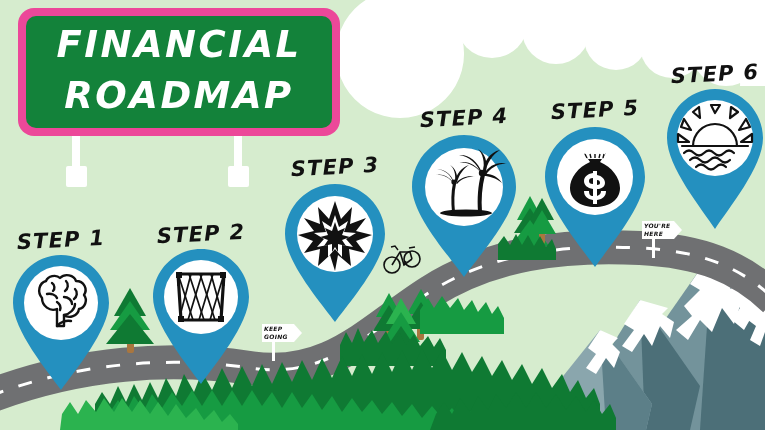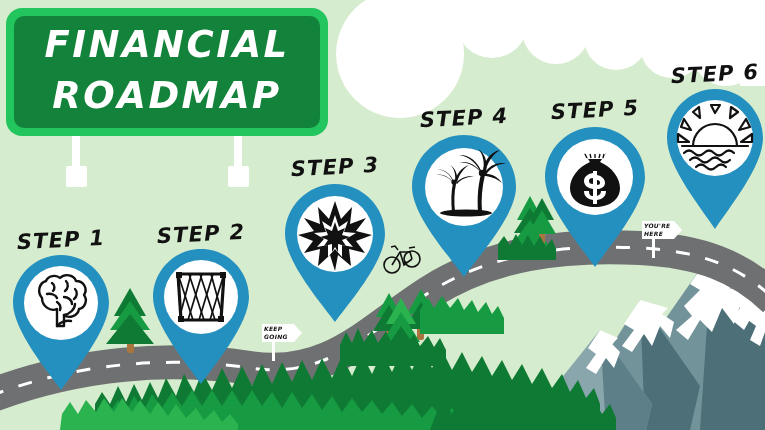--- a/index.html
+++ b/index.html
@@ -13,23 +13,23 @@
     width: 765px; height: 430px;
     background: #d6ecce;
     overflow: hidden;
   }
   .layer { position: absolute; left: 0; top: 0; width: 765px; height: 430px; }
   .layer svg { display: block; width: 765px; height: 430px; }
 
   
   #title-sign {
     position: absolute;
-    left: 6px; top: 8px;
+    left: 18px; top: 8px;
     width: 322px; height: 128px;
-    background: #22c55e;
+    background: #ec4899;
     border-radius: 16px;
     z-index: 40;
   }
   #title-sign-inner {
     position: absolute;
     left: 8px; top: 8px;
     right: 8px; bottom: 8px;
     background: #13823a;
     border-radius: 10px;
     display: flex;

